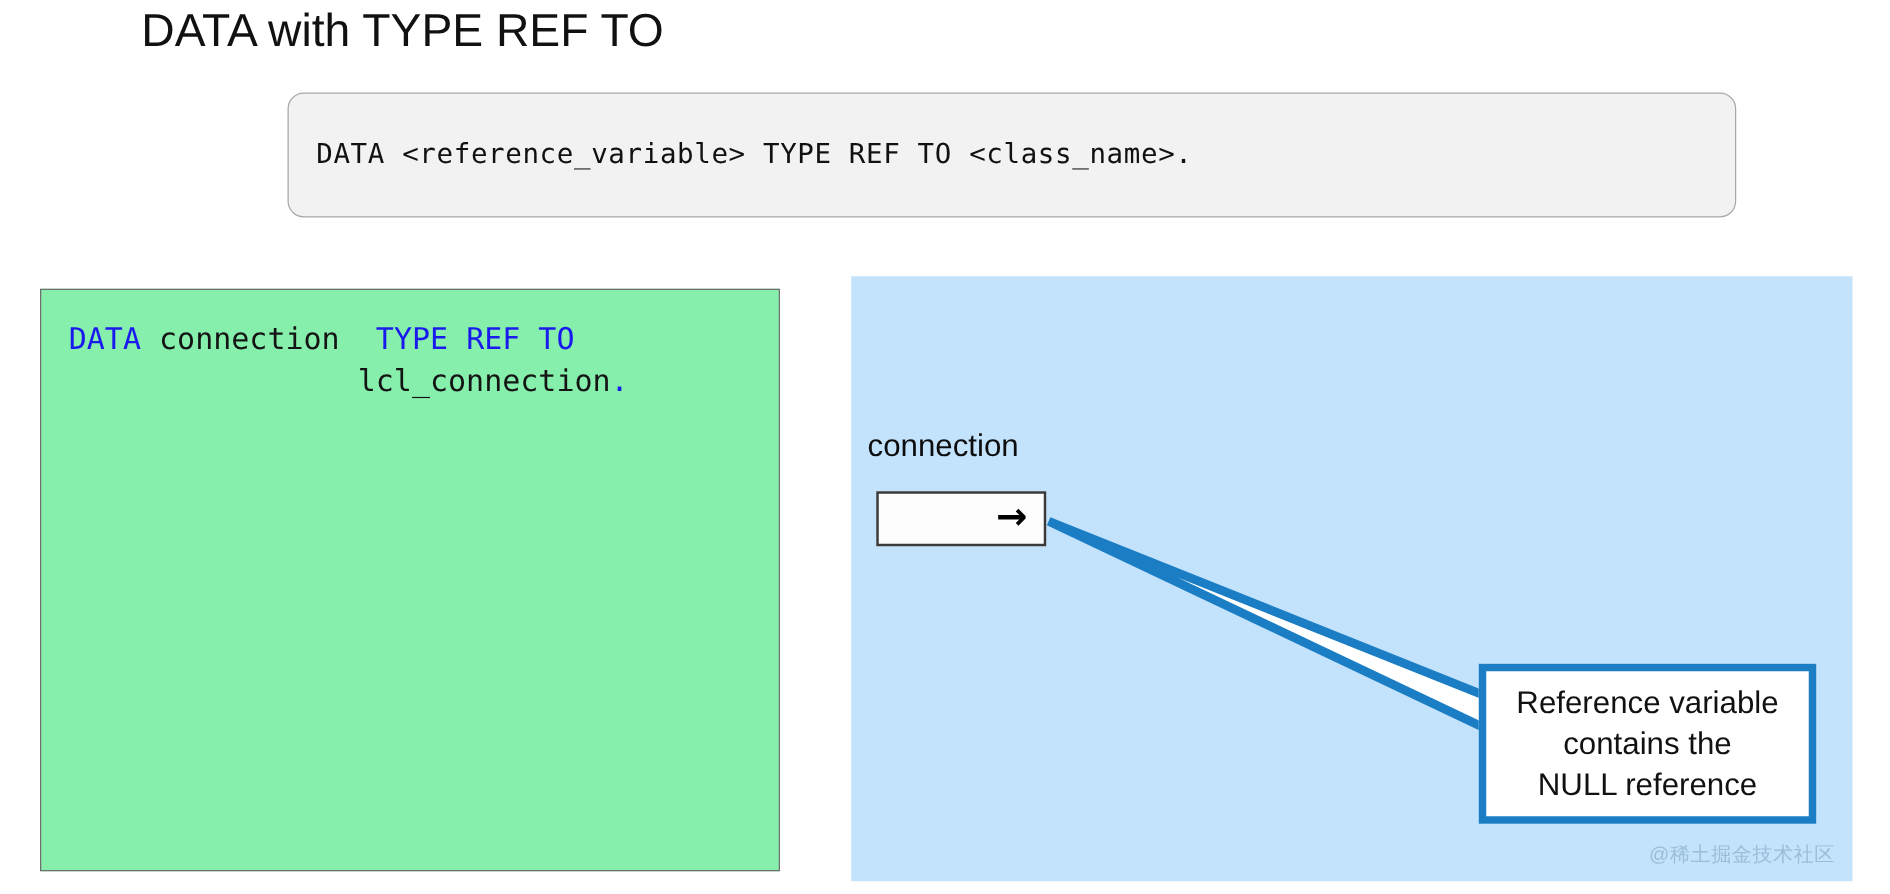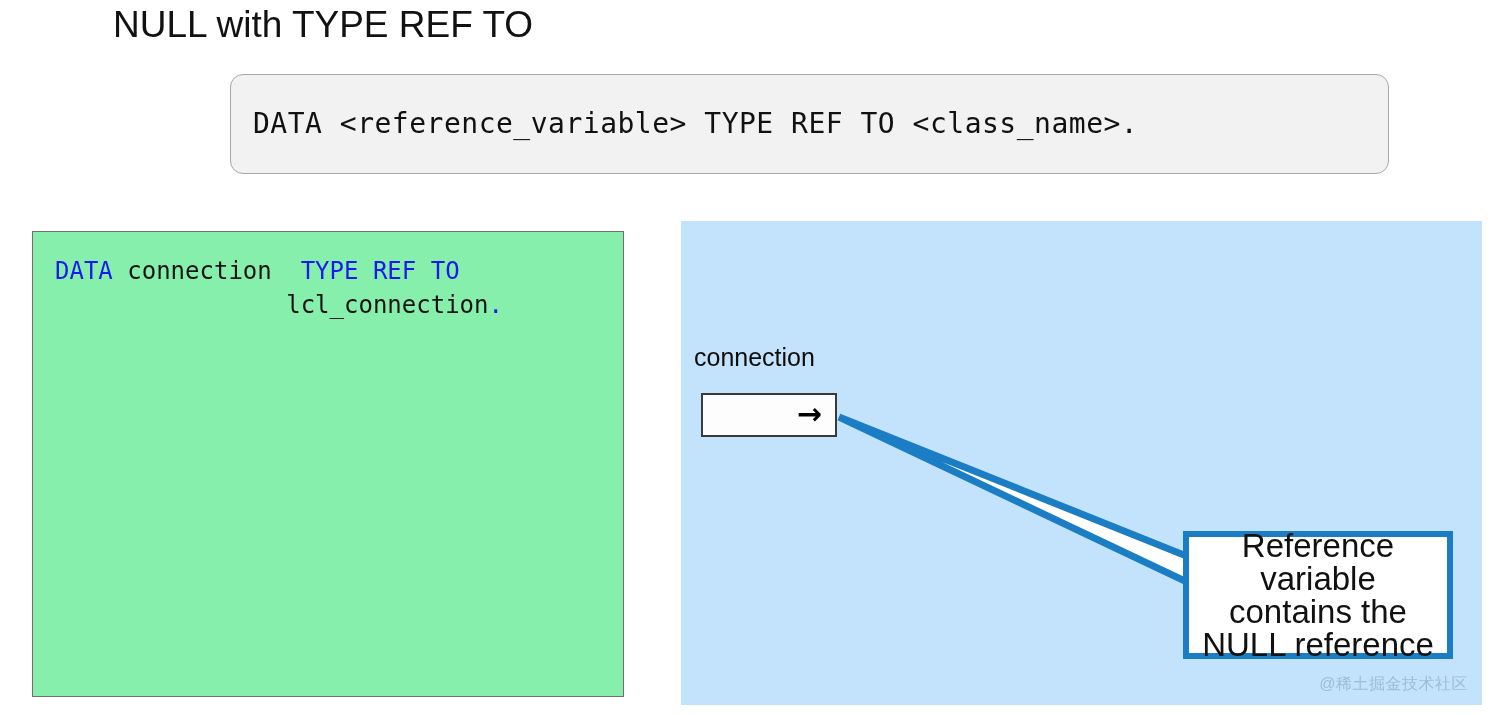--- a/index.html
+++ b/index.html
@@ -39,21 +39,21 @@
     background: #f2f2f2;
     border: 1.5px solid #a8a8a8;
     border-radius: 13px;
     box-sizing: border-box;
     display: flex;
     align-items: center;
     justify-content: flex-start;
   }
   #syntax-text {
     font-family: "DejaVu Sans Mono", monospace;
-    font-size: 28px;
+    font-size: 22px;
     line-height: 38px;
     color: #111111;
     padding-left: 22px;
     white-space: pre;
     letter-spacing: 0.5px;
   }
 
   
   #code-panel {
     position: absolute;
@@ -148,21 +148,21 @@
     width: 270px;
     height: 128px;
     background: #ffffff;
     border: 6px solid #1b7ec4;
     box-sizing: border-box;
     display: flex;
     align-items: center;
     justify-content: center;
   }
   #callout-text {
-    font-size: 33px;
+    font-size: 25px;
     line-height: 33px;
     text-align: center;
     color: #111111;
     white-space: pre-line;
   }
 
   
   #watermark {
     position: absolute;
     right: 14px;
@@ -170,21 +170,21 @@
     font-size: 16px;
     color: #9bbdd8;
     letter-spacing: 0.5px;
     white-space: nowrap;
     text-align: right;
   }
 </style>
 </head>
 <body>
 
-<div id="slide-title">NULL with TYPE REF TO</div>
+<div id="slide-title">DATA with TYPE REF TO</div>
 
 <div id="syntax-box">
   <div id="syntax-text">DATA &lt;reference_variable&gt; TYPE REF TO &lt;class_name&gt;.</div>
 </div>
 
 <div id="code-panel">
   <div id="code-block"><span class="kw">DATA</span> <span class="id">connection</span>  <span class="kw">TYPE REF TO</span>
                 <span class="id">lcl_connection</span><span class="pn">.</span></div>
 </div>
 

